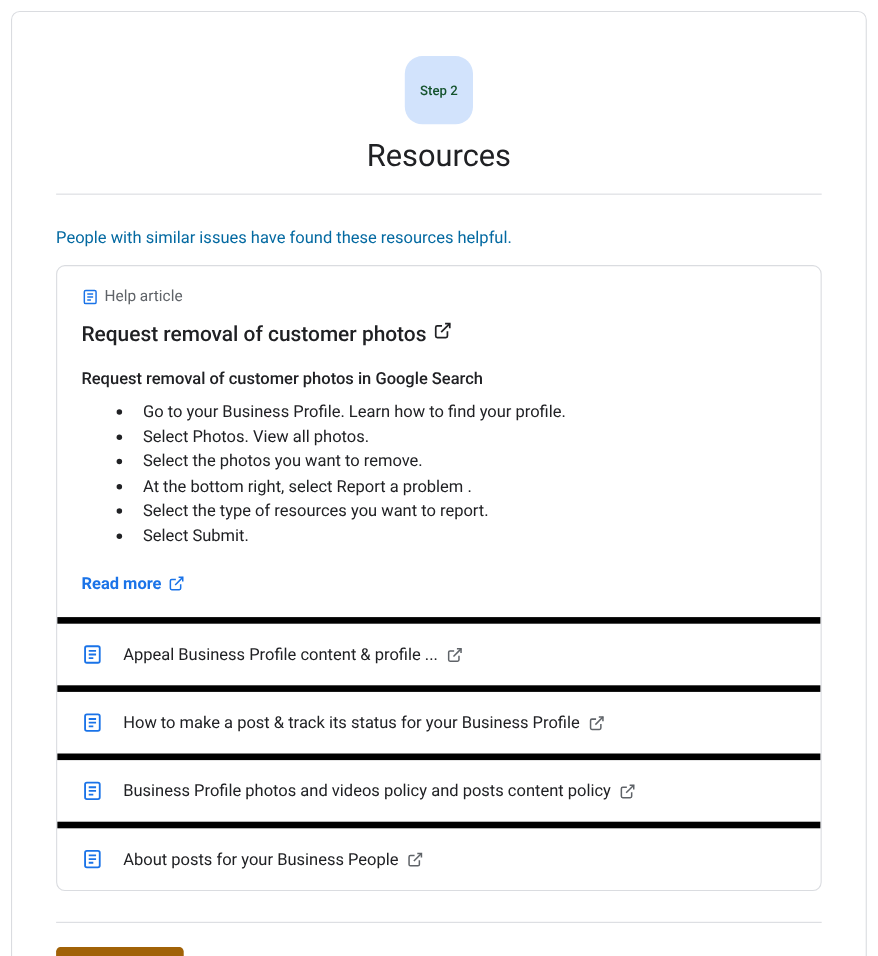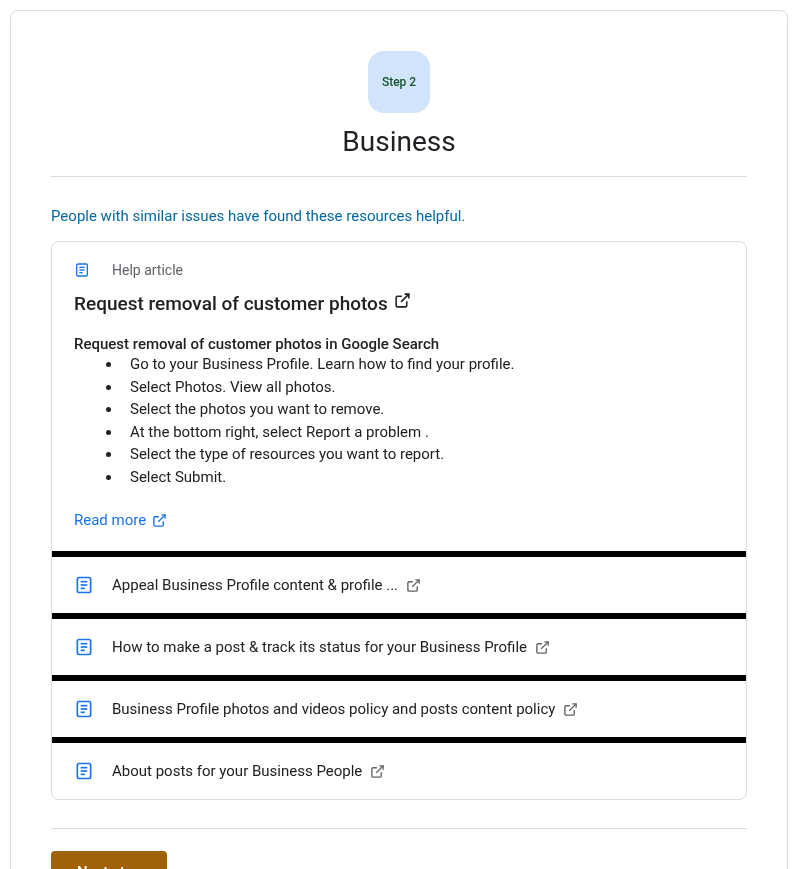--- a/index.html
+++ b/index.html
@@ -50,21 +50,21 @@
     .resources-box {
       border: 1px solid #dadce0;
       border-radius: 8px;
       overflow: hidden;
     }
     .featured-article {
       padding: 20px 22px 22px 22px;
     }
     .article-label {
       display: flex;
-      gap: 22px;
+      gap: 5px;
       margin-bottom: 14px;
     }
     .article-icon-small {
       width: 16px;
       height: 16px;
       flex-shrink: 0;
     }
     .article-label-text {
       font-size: 14px;
       color: #5f6368;
@@ -75,39 +75,40 @@
       color: #202124;
       margin-bottom: 20px;
       display: flex;
       align-items: flex-start;
       gap: 6px;
     }
     .featured-subtitle {
       font-size: 15px;
       font-weight: 500;
       color: #202124;
+      margin-bottom: 10px;
     }
     .steps-list {
       list-style: disc;
       padding-left: 48px;
       margin-bottom: 22px;
     }
     .steps-list li {
       font-size: 15px;
       color: #202124;
       line-height: 1.5;
       padding-left: 8px;
     }
     .read-more {
       display: inline-flex;
       align-items: center;
       gap: 6px;
       color: #1a73e8;
       font-size: 15px;
-      font-weight: 400;
+      font-weight: 700;
       text-decoration: none;
       cursor: pointer;
       justify-content: space-between;
     }
     .article-row {
       display: flex;
       align-items: center;
       gap: 18px;
       padding: 18px 22px;
       border-top: 6px solid #000000;
@@ -152,21 +153,21 @@
       font-family: inherit;
     }
   </style>
 </head>
 <body>
 
 <div class="card-container">
 
   <div class="step-badge">Step 2</div>
 
-  <h1 class="page-title">Business</h1>
+  <h1 class="page-title">Resources</h1>
 
   <hr class="title-divider">
 
   <p class="intro-text">People with similar issues have found these resources helpful.</p>
 
   <div class="resources-box">
 
     <div class="featured-article">
       <div class="article-label">
         <svg class="article-icon-small" viewBox="0 0 24 24" fill="none" stroke="#1a73e8" stroke-width="2">

